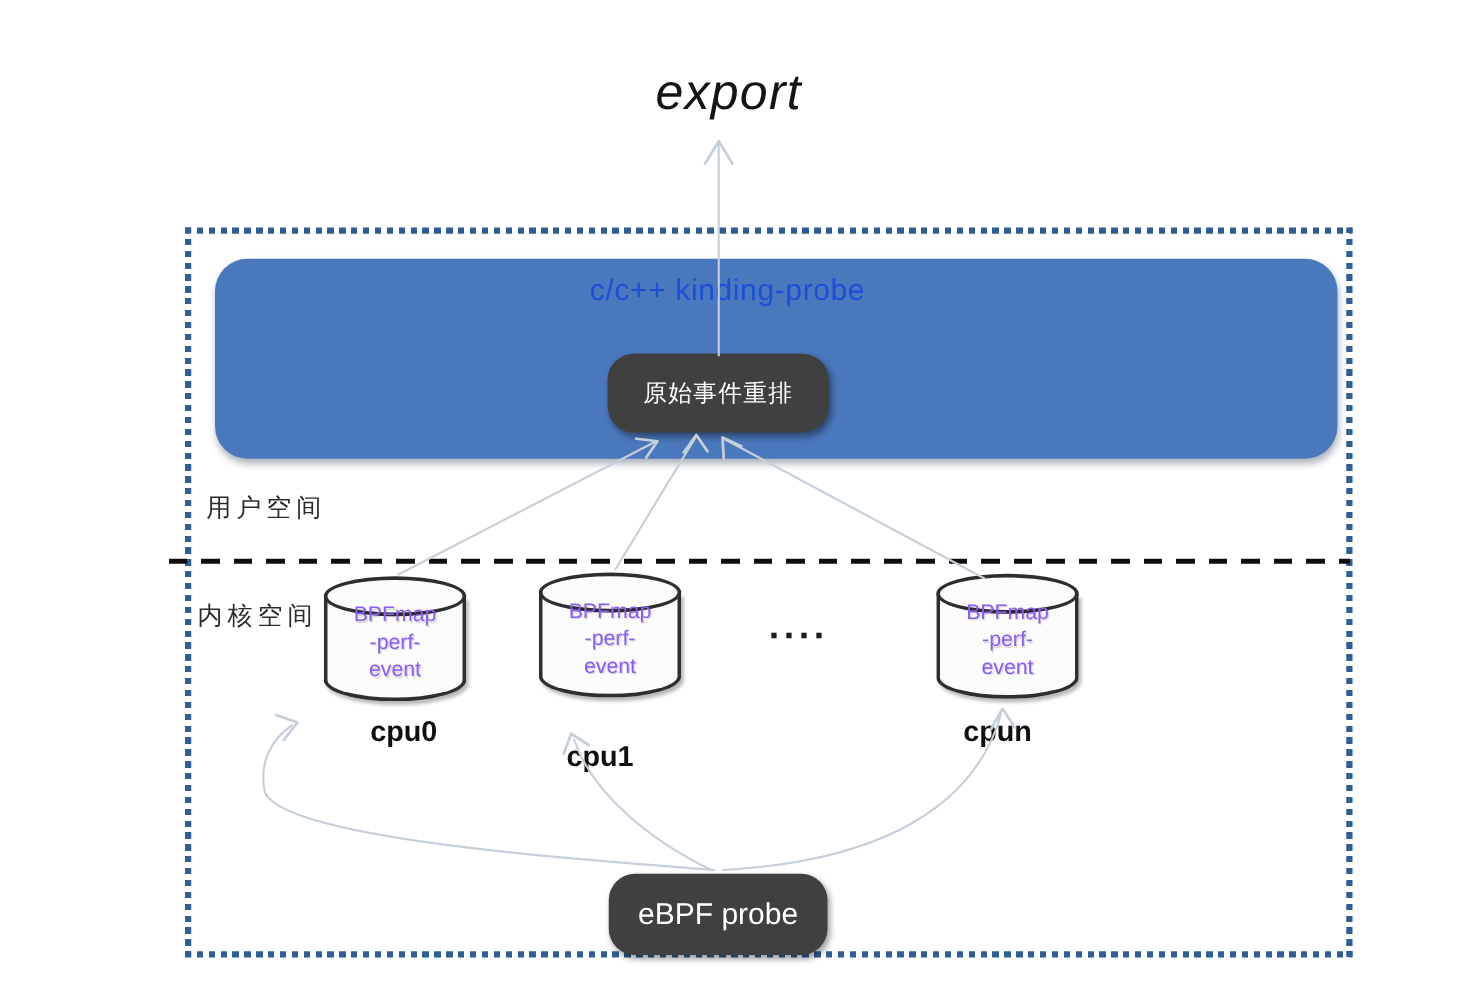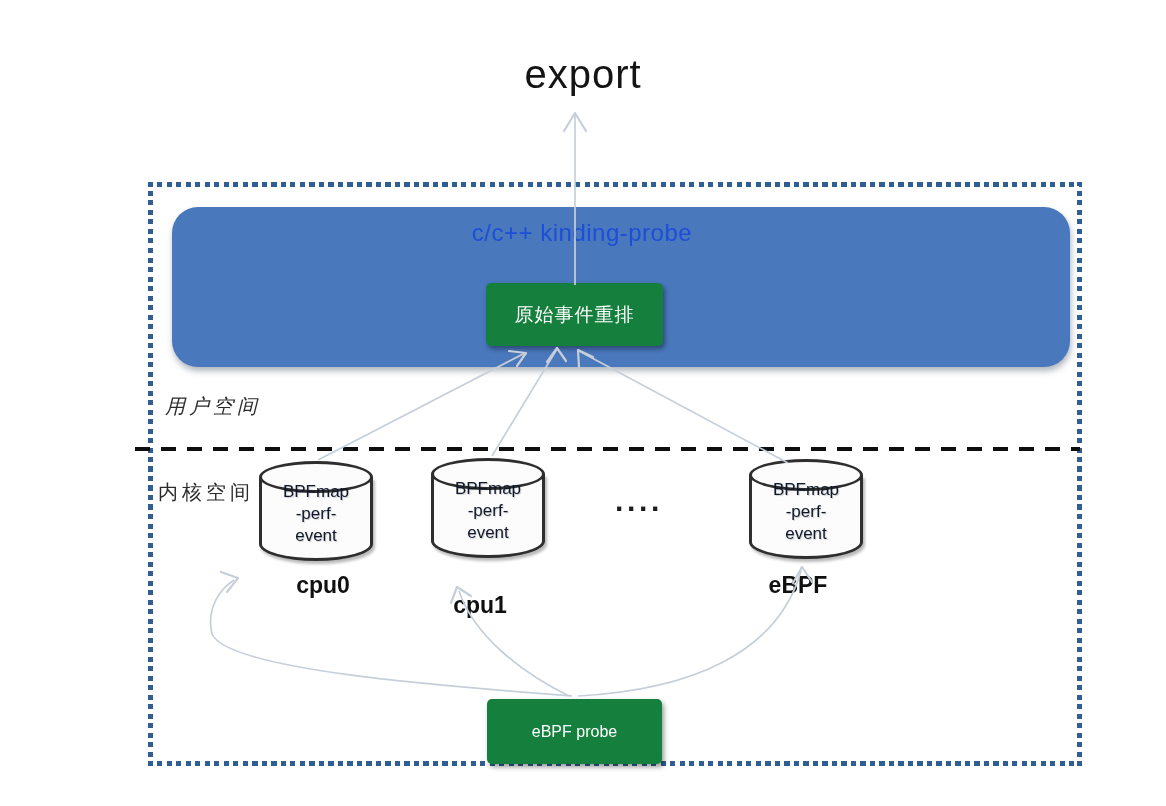--- a/index.html
+++ b/index.html
@@ -5,21 +5,21 @@
   html,body { margin:0; padding:0; background:#ffffff; }
   .canvas {
     position:relative; width:1166px; height:806px; background:#ffffff;
     font-family:"Liberation Sans", sans-serif; overflow:hidden;
   }
   .abs { position:absolute; }
 
   
   .export-title {
     left:493px; top:52px; width:180px; text-align:center;
-    font-size:40px; color:#141414; letter-spacing:1px;
+    font-size:40px; color:#141414; letter-spacing:1px;font-style:italic;
   }
 
   
   .dotted-box {
     left:148px; top:182px; width:934px; height:584px;
     background-image:
       repeating-linear-gradient(90deg, #2e5e93 0 5px, transparent 5px 9.5px),
       repeating-linear-gradient(90deg, #2e5e93 0 5px, transparent 5px 9.5px),
       repeating-linear-gradient(0deg, #2e5e93 0 5px, transparent 5px 9.5px),
       repeating-linear-gradient(0deg, #2e5e93 0 5px, transparent 5px 9.5px);
@@ -33,34 +33,34 @@
     left:172px; top:207px; width:898px; height:160px;
     background:#4a78bd; border-radius:26px;
     box-shadow:1px 4px 6px rgba(110,120,135,.55);
   }
   .probe-title {
     left:172px; top:219px; width:820px; text-align:center;
     font-size:24px; color:#1d4ed8; letter-spacing:.5px;
   }
 
   .navy-box {
-    background:#15803d; border-radius:5px;
+    background:#404040; border-radius:21px;
     box-shadow:2px 3px 5px rgba(0,0,0,.4);
     display:flex; align-items:center; justify-content:center;
     color:#ffffff;
   }
   .reorder-box { left:486px; top:283px; width:177px; height:63px; font-size:19px; letter-spacing:1px; }
-  .ebpf-box    { left:487px; top:699px; width:175px; height:65px; font-size:16px; }
+  .ebpf-box    { left:487px; top:699px; width:175px; height:65px; font-size:24px; }
 
   
   .space-label {
     font-family:"Liberation Serif", serif;
     font-size:20px; color:#2b2b2b; letter-spacing:4px;
   }
-  .user-space   { left:165px; top:393px;font-style:italic; }
+  .user-space   { left:165px; top:393px; }
   .kernel-space { left:158px; top:479px;text-align:center; }
 
   
   .divider {
     left:135px; top:447px; width:945px; height:4px;
     background-image:repeating-linear-gradient(90deg, #0e0e0e 0 15px, transparent 15px 26px);
   }
 
   
   .cylinder { position:absolute; width:114px; height:100px; }
@@ -70,21 +70,21 @@
     box-sizing:border-box; z-index:2;
   }
   .cyl-body {
     position:absolute; left:0; top:16px; width:100%; bottom:0;
     border:3px solid #2e2e2e; border-top:none; background:#fcfcfc;
     border-radius:0 0 57px 57px / 0 0 17px 17px; box-sizing:border-box;
     box-shadow:2px 3px 3px rgba(0,0,0,.28);
   }
   .cyl-text {
     position:absolute; left:0; right:0; top:20px; z-index:3; text-align:center;
-    font-size:17px; line-height:22px; color:#0f172a;
+    font-size:17px; line-height:22px; color:#8b5cf6;
     text-shadow:1px 1px 1px rgba(0,0,0,.18);
   }
   .cyl-1 { left:259px; top:461px; }
   .cyl-2 { left:431px; top:458px; }
   .cyl-3 { left:749px; top:459px; }
 
   .cpu-label { font-size:23px; color:#101010;font-weight:bold; }
   .cpu-0 { left:288px; top:572px; width:70px; text-align:center; }
   .cpu-1 { left:445px; top:592px; width:70px; text-align:center; }
   .cpu-n { left:763px; top:572px; width:70px; text-align:center; }
@@ -145,21 +145,21 @@
 
   <div class="cylinder cyl-3">
     <div class="cyl-body"></div>
     <div class="cyl-top"></div>
     <div class="cyl-text">
       <div>BPFmap</div>
       <div>-perf-</div>
       <div>event</div>
     </div>
   </div>
-  <div class="abs cpu-label cpu-n">eBPF</div>
+  <div class="abs cpu-label cpu-n">cpun</div>
 
   <div class="abs navy-box ebpf-box">
     <span>eBPF probe</span>
   </div>
 
   <svg class="abs arrow-layer" viewBox="0 0 1166 806" xmlns="http://www.w3.org/2000/svg">
 
     <line x1="575" y1="285" x2="575" y2="114"></line>
     <path class="head" d="M564,131 L575,113 L586,131"></path>
 

